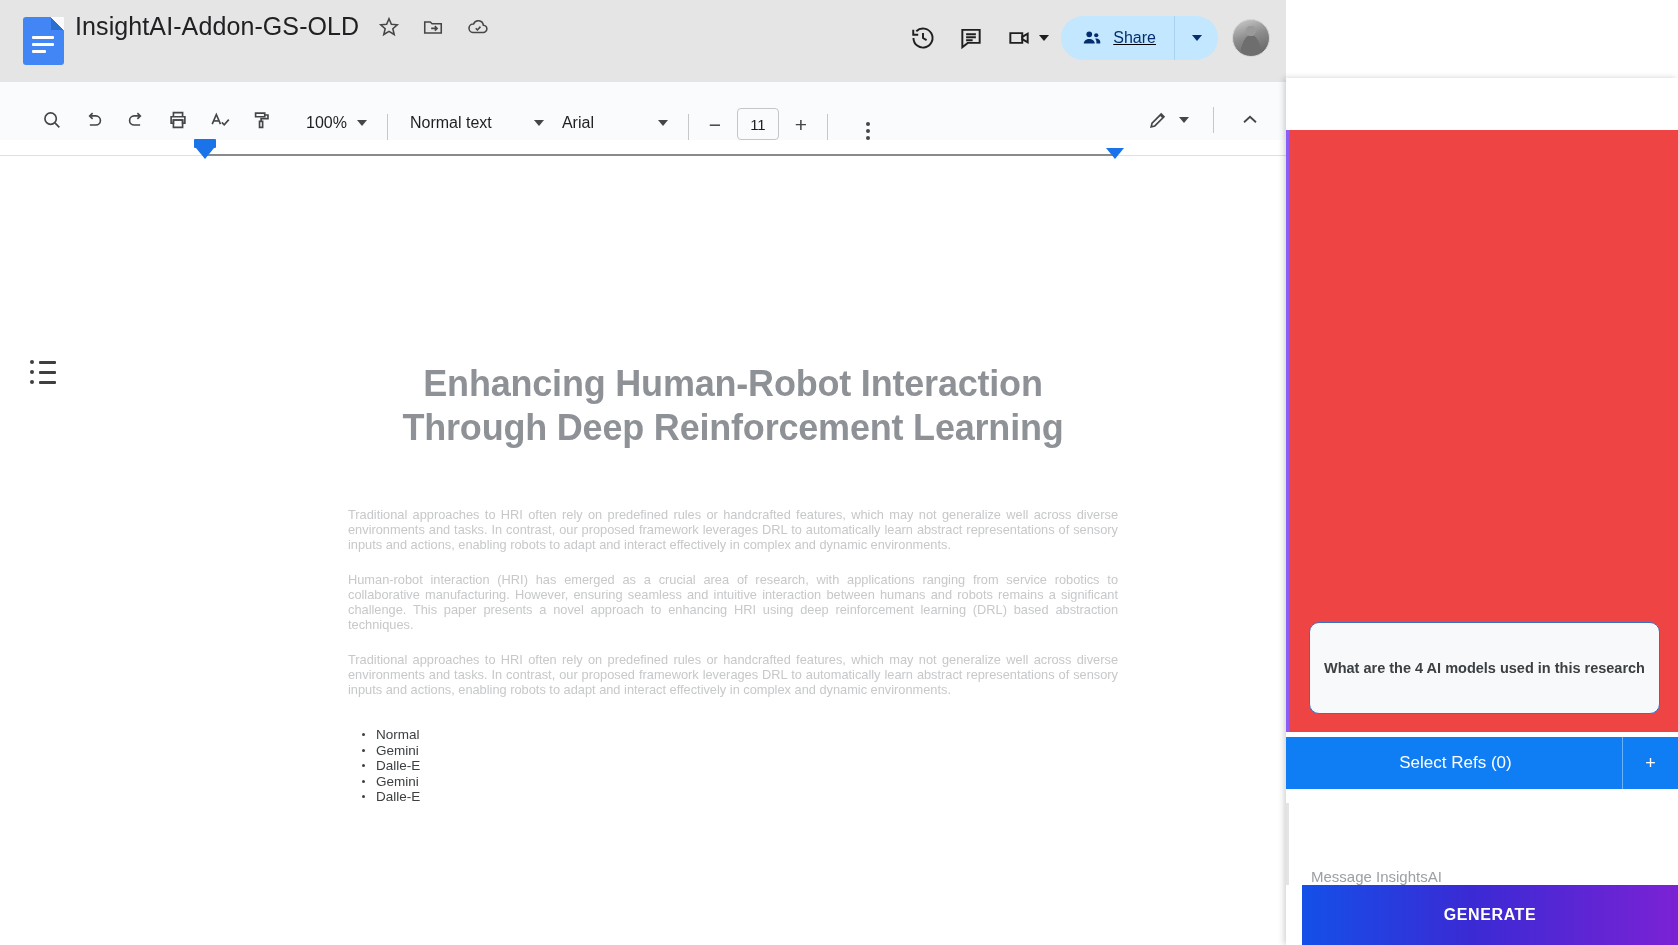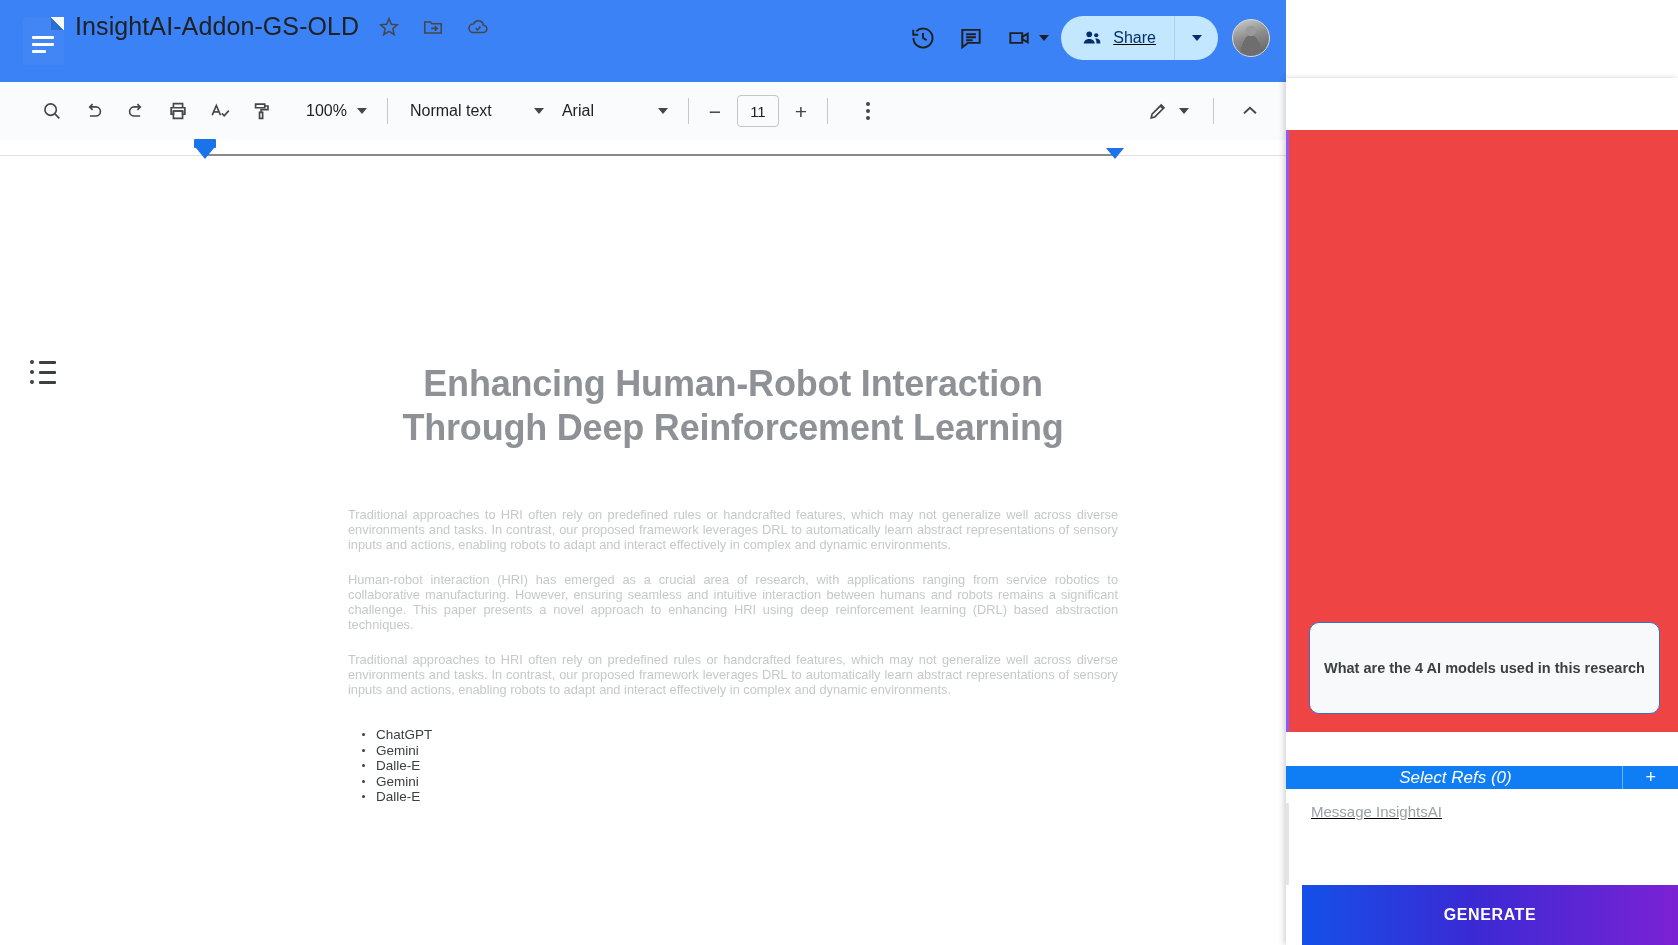--- a/index.html
+++ b/index.html
@@ -15,21 +15,21 @@
   #app { position: relative; width: 1678px; height: 945px; background:#fff; }
 
   
   .docs-shell {
     position: absolute; left:0; top:0; width: 1286px; height: 945px;
     background: #ffffff;
   }
 
   
   .topbar {
-    position: relative; height: 82px; background: #3b82f6;
+    position: relative; height: 82px; background: #e5e5e5;
   }
   .doc-logo {
     position: absolute; left: 23px; top: 17px;
     width: 41px; height: 48px;
     background: #4285f4; border-radius: 3px;
   }
   .doc-logo::before {
     content:""; position:absolute; right:0; top:0;
     width: 13px; height: 13px;
     background: linear-gradient(225deg, #f9fbfd 50%, #2c6fd1 50%);
@@ -89,21 +89,21 @@
       radial-gradient(ellipse at 50% 105%, #6e6e6e 0 42%, transparent 43%),
       linear-gradient(160deg,#cfcfcf,#8d8d8d 45%,#5e5e5e);
     background-color:#8e8e8e;
     border: 1px solid #d9d9d9;
   }
 
   
   .toolbar {
     position: relative; height: 58px;
     background: #f9fbfd;
-    display:flex; align-items:center; padding-left: 32px; gap: 0px;
+    display:flex; align-items:flex-end; padding-left: 32px; gap: 0px;
   }
   .tb-btn {
     width: 40px; height: 40px; border-radius: 50%;
     display:flex;align-items:center;justify-content:center; margin-right: 2px;
   }
   .tb-btn svg { stroke:#444746; fill:none; stroke-width:1.8; }
   .tb-zoom {
     display:flex; align-items:center; gap:10px; height:34px;
     padding: 0 8px 0 12px; border-radius:4px; margin-left: 10px;
   }
@@ -205,38 +205,37 @@
   }
   .chat-bubble {
     position:absolute; left: 20px; right: 18px; bottom: 18px;
     min-height: 92px;
     background:#f8f9fa; border:1.5px solid #3b6fc4; border-radius: 10px;
     display:flex; align-items:center; padding: 0 14px;
   }
   .chat-bubble span{ font-size: 14.5px; font-weight:700; color:#3c4043; }
 
   .refs-bar {
-    position:absolute; left:0; right:0; bottom: 156px; height: 23px;
+    position:absolute; left:0; right:0; bottom: 156px; height: 52px;
     background:#0f7df4; display:flex; align-items:stretch;
     border-left: 3px solid #0f7df4;
-    font-style: italic;
   }
   .refs-label {
     flex:1; display:flex;align-items:center;justify-content:center;
     color:#fff; font-size:17px;
   }
   .refs-plus {
     width: 56px; display:flex;align-items:center;justify-content:center;
     color:#fff; font-size: 18px; border-left:1px solid #6ab3fa;
   }
 
   .msg-input {
     position:absolute; left:0; right:0; bottom: 60px; height: 82px;
     background:#fff; border-left: 3px solid #e4e4e4;
-    display:flex; align-items:flex-start; padding-left: 22px; text-decoration: underline;
+    display:flex; align-items:flex-end; padding-left: 22px;
   }
   .msg-input span{ font-size: 15px; color:#9aa0a6; }
 
   .generate-btn {
     position:absolute; left:16px; right:0; bottom: 0; height: 60px;
     background: linear-gradient(90deg,#1450e8 0%, #3a2ad4 45%, #7b22d4 100%);
     display:flex; align-items:center; justify-content:center;
     color:#fff; font-size: 16px; font-weight:700; letter-spacing:.6px;
   }
 </style>
@@ -439,21 +438,21 @@
       </div>
 
       <div class="doc-body">
         <div class="doc-h1">Enhancing Human-Robot Interaction Through Deep Reinforcement Learning</div>
 
         <p class="doc-p first">Traditional approaches to HRI often rely on predefined rules or handcrafted features, which may not generalize well across diverse environments and tasks. In contrast, our proposed framework leverages DRL to automatically learn abstract representations of sensory inputs and actions, enabling robots to adapt and interact effectively in complex and dynamic environments.</p>
         <p class="doc-p">Human-robot interaction (HRI) has emerged as a crucial area of research, with applications ranging from service robotics to collaborative manufacturing. However, ensuring seamless and intuitive interaction between humans and robots remains a significant challenge. This paper presents a novel approach to enhancing HRI using deep reinforcement learning (DRL) based abstraction techniques.</p>
         <p class="doc-p">Traditional approaches to HRI often rely on predefined rules or handcrafted features, which may not generalize well across diverse environments and tasks. In contrast, our proposed framework leverages DRL to automatically learn abstract representations of sensory inputs and actions, enabling robots to adapt and interact effectively in complex and dynamic environments.</p>
 
         <ul class="doc-ul">
-          <li>ChatGPT</li>
+          <li>Normal</li>
           <li>Gemini</li>
           <li>Dalle-E</li>
           <li>Gemini</li>
           <li>Dalle-E</li>
         </ul>
       </div>
     </div>
   </div>
 
   <div class="panel">

